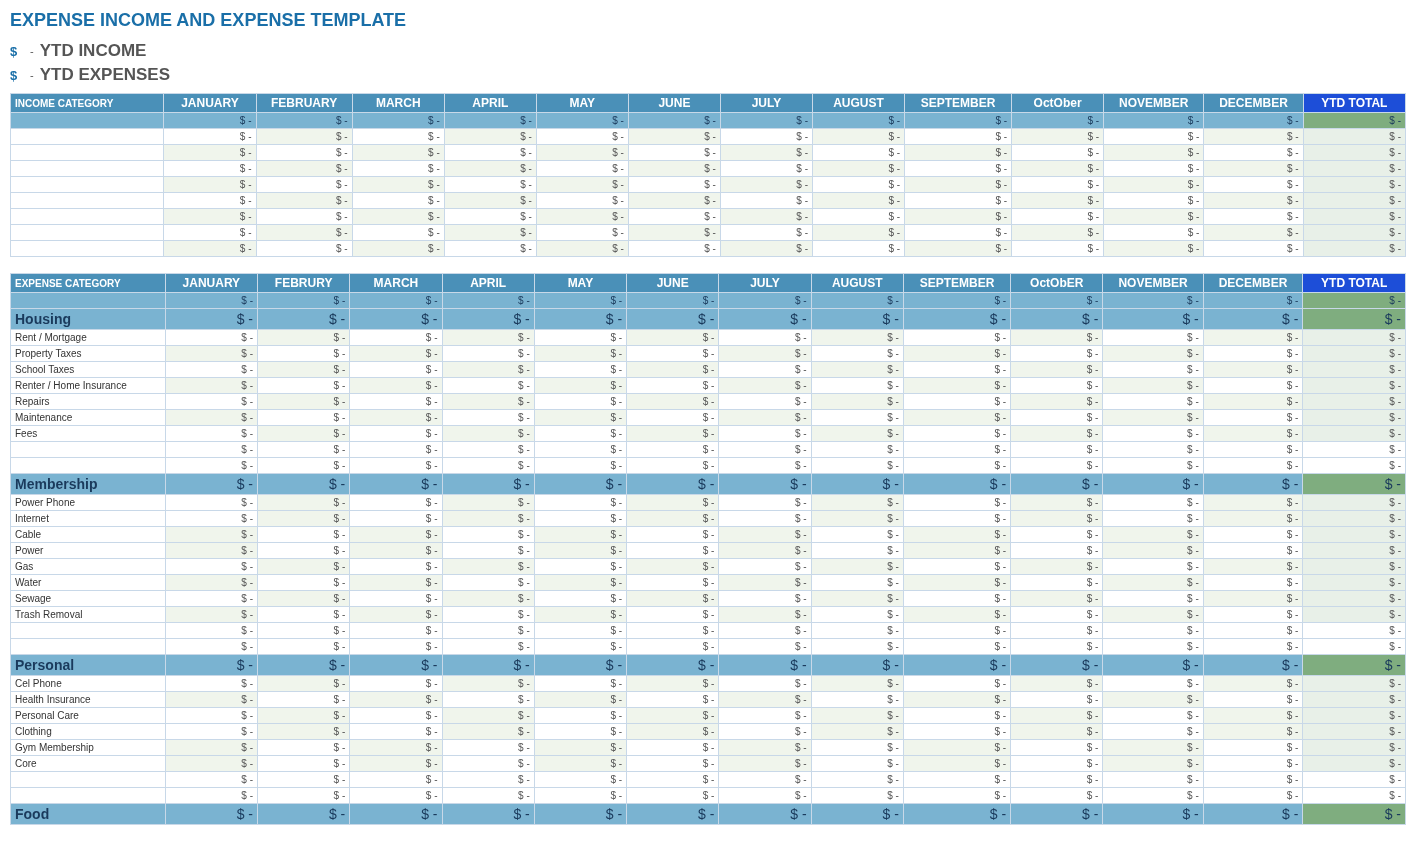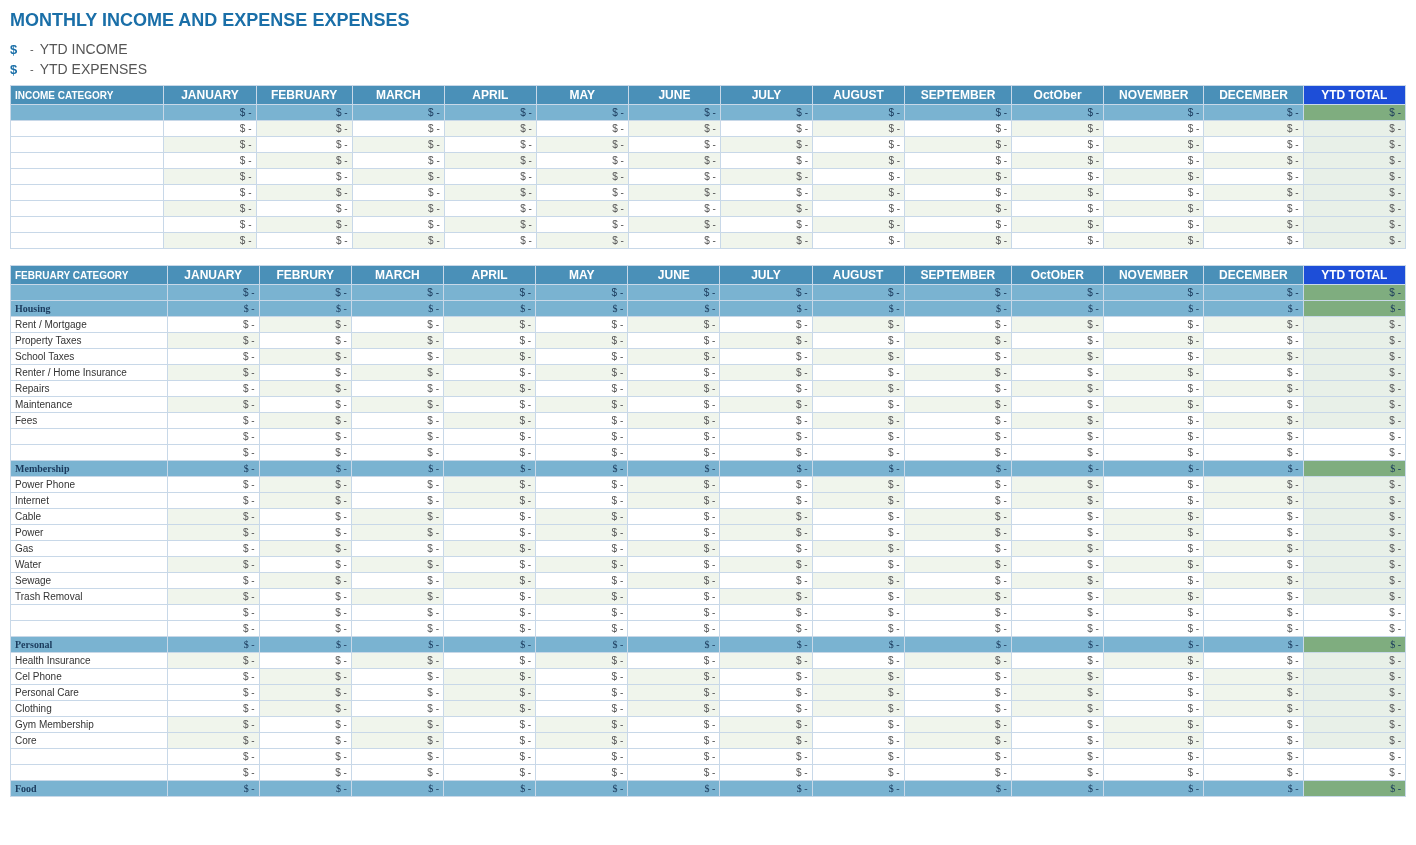--- a/index.html
+++ b/index.html
@@ -30,21 +30,22 @@
       color: #1a6fa8;
       font-weight: bold;
       font-size: 13px;
       min-width: 14px;
     }
     .ytd-dash {
       color: #555;
     }
     .ytd-label {
       color: #555;
-      font-size: 14px;
+      font-size: 17px;
+      font-weight: bold;
     }
     .section {
       margin-bottom: 16px;
       border-radius: 21px;
     }
     table {
       border-collapse: collapse;
       width: 100%;
       font-size: 10px;
     }
@@ -107,23 +108,22 @@
     td.ytd-col-data {
       min-width: 80px;
       text-align: right;
       color: #555;
       background-color: #e8f0e8;
     }
     
     .section-header td {
       background-color: #7ab3d1;
       color: #1a3a5c;
-      font-size: 10px;
+      font-size: 14px;
       text-align: right;
-      font-family: Liberation Serif, serif;
     }
     .section-header td.category-col {
       font-weight: bold;
       color: #1a3a5c;
       text-align: left;
       background-color: #7ab3d1;
     }
     .section-header td.ytd-col-data {
       background-color: #7fad7f;
       color: #1a3a5c;
@@ -132,21 +132,21 @@
     .data-row td.category-col {
       font-weight: normal;
     }
     .empty-row td {
       background-color: #fff;
     }
   </style>
 </head>
 <body>
 
-<h1>MONTHLY INCOME AND EXPENSE EXPENSES</h1>
+<h1>EXPENSE INCOME AND EXPENSE TEMPLATE</h1>
 
 <div class="ytd-summary">
   <div class="ytd-row">
     <span class="ytd-dollar">$</span>
     <span class="ytd-dash">-</span>
     <span class="ytd-label">YTD INCOME</span>
   </div>
   <div class="ytd-row">
     <span class="ytd-dollar">$</span>
     <span class="ytd-dash">-</span>
@@ -321,21 +321,21 @@
       <td class="ytd-col-data">$ -</td>
     </tr>
   </tbody>
 </table>
 </div>
 
 <div class="section">
 <table>
   <thead>
     <tr class="header-top">
-      <th class="category-col">FEBRUARY CATEGORY</th>
+      <th class="category-col">EXPENSE CATEGORY</th>
       <th>JANUARY</th>
       <th>FEBRURY</th>
       <th>MARCH</th>
       <th>APRIL</th>
       <th>MAY</th>
       <th>JUNE</th>
       <th>JULY</th>
       <th>AUGUST</th>
       <th>SEPTEMBER</th>
       <th>OctObER</th>
@@ -710,49 +710,49 @@
           <td>$ -</td>
           <td>$ -</td>
           <td>$ -</td>
           <td>$ -</td>
           <td>$ -</td>
           <td>$ -</td>
           <td>$ -</td>
       <td class="ytd-col-data">$ -</td>
     </tr>
     <tr class="data-row">
+      <td class="category-col">Cel Phone</td>
+      <td class="month-col">$ -</td>
+          <td class="month-col-alt">$ -</td>
+          <td class="month-col">$ -</td>
+          <td class="month-col-alt">$ -</td>
+          <td class="month-col">$ -</td>
+          <td class="month-col-alt">$ -</td>
+          <td class="month-col">$ -</td>
+          <td class="month-col-alt">$ -</td>
+          <td class="month-col">$ -</td>
+          <td class="month-col-alt">$ -</td>
+          <td class="month-col">$ -</td>
+          <td class="month-col-alt">$ -</td>
+      <td class="ytd-col-data">$ -</td>
+    </tr>
+    <tr class="data-row">
       <td class="category-col">Health Insurance</td>
       <td class="month-col-alt">$ -</td>
           <td class="month-col">$ -</td>
           <td class="month-col-alt">$ -</td>
           <td class="month-col">$ -</td>
           <td class="month-col-alt">$ -</td>
           <td class="month-col">$ -</td>
           <td class="month-col-alt">$ -</td>
           <td class="month-col">$ -</td>
           <td class="month-col-alt">$ -</td>
           <td class="month-col">$ -</td>
           <td class="month-col-alt">$ -</td>
           <td class="month-col">$ -</td>
-      <td class="ytd-col-data">$ -</td>
-    </tr>
-    <tr class="data-row">
-      <td class="category-col">Cel Phone</td>
-      <td class="month-col">$ -</td>
-          <td class="month-col-alt">$ -</td>
-          <td class="month-col">$ -</td>
-          <td class="month-col-alt">$ -</td>
-          <td class="month-col">$ -</td>
-          <td class="month-col-alt">$ -</td>
-          <td class="month-col">$ -</td>
-          <td class="month-col-alt">$ -</td>
-          <td class="month-col">$ -</td>
-          <td class="month-col-alt">$ -</td>
-          <td class="month-col">$ -</td>
-          <td class="month-col-alt">$ -</td>
       <td class="ytd-col-data">$ -</td>
     </tr>
     <tr class="data-row">
       <td class="category-col">Personal Care</td>
       <td class="month-col">$ -</td>
           <td class="month-col-alt">$ -</td>
           <td class="month-col">$ -</td>
           <td class="month-col-alt">$ -</td>
           <td class="month-col">$ -</td>
           <td class="month-col-alt">$ -</td>

